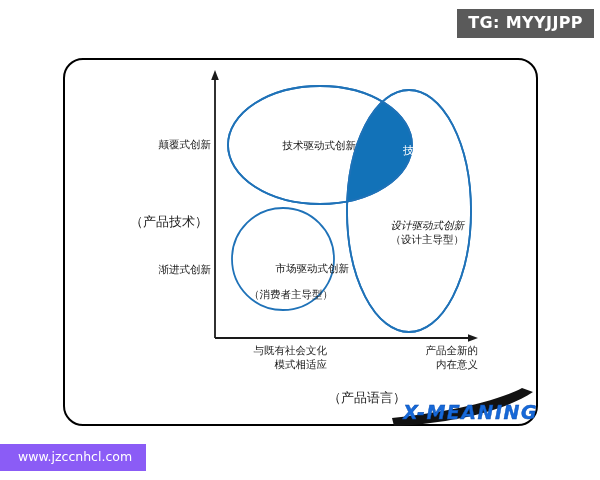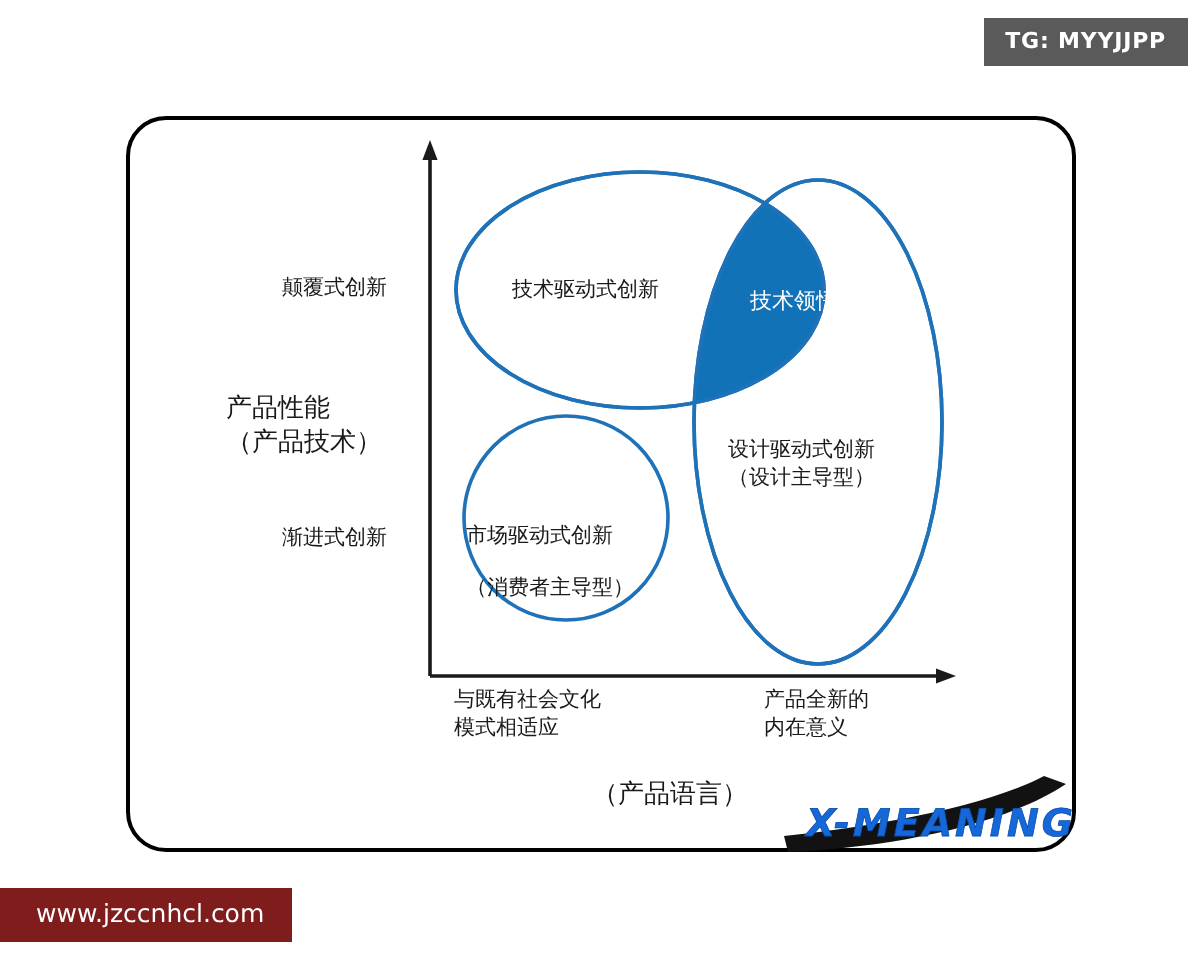--- a/index.html
+++ b/index.html
@@ -22,34 +22,34 @@
     height: 480px;
   }
 
   
   .tag-badge {
     position: absolute;
     right: 6px;
     top: 9px;
     background: #5a5a5a;
     color: #ffffff;
-    font-size: 11px;
+    font-size: 16px;
     font-weight: bold;
     letter-spacing: 0.4px;
     padding: 6px 11px 7px 11px;
     line-height: 1;
     white-space: nowrap;
   }
 
   
   .site-badge {
     position: absolute;
     left: 0px;
     bottom: 9px;
-    background: #7f1d1d;
+    background: #8b5cf6;
     color: #ffffff;
     font-size: 12.5px;
     padding: 7px 14px 8px 18px;
     line-height: 1;
     white-space: nowrap;
     text-align: right;
   }
 
   
   .card {
@@ -71,21 +71,21 @@
     height: 480px;
     pointer-events: none;
   }
 
   
   .lbl {
     position: absolute;
     color: #1a1a1a;
     font-size: 10.5px;
     line-height: 1.28;
-    text-align: left;
+    text-align: right;
     white-space: nowrap;
     font-family: "DejaVu Sans", "Liberation Sans", sans-serif;
   }
   .lbl-axis-title {
     font-size: 13px;
     color: #1a1a1a;
   }
   .lbl-white {
     color: #ffffff;
   }
@@ -147,30 +147,29 @@
     </g>
 
     <ellipse cx="320" cy="145" rx="92" ry="59" fill="none" stroke="#1f72b8" stroke-width="1.8"></ellipse>
     <ellipse cx="409" cy="211" rx="62" ry="121" fill="none" stroke="#1f72b8" stroke-width="1.8"></ellipse>
 
     <path d="M392 418 C 432 414, 492 404, 522 388 L 533 392 C 500 414, 440 424, 394 426 Z" fill="#121212"></path>
   </svg>
 
   <div class="lbl" style="left:141px; top:138px; width:70px;">颠覆式创新</div>
 
-  <div class="lbl lbl-axis-title" style="left:113px; top:197px; width:95px;">产品性能</div>
   <div class="lbl lbl-axis-title" style="left:113px; top:214px; width:95px;">（产品技术）</div>
 
   <div class="lbl" style="left:141px; top:264px; width:70px;font-family:Liberation Mono, monospace;">渐进式创新</div>
 
   <div class="lbl" style="left:256px; top:139px; width:100px;">技术驱动式创新</div>
 
   <div class="lbl lbl-white" style="left:375px; top:144px; width:72px; font-size:11px;">技术领悟</div>
 
-  <div class="lbl" style="left:364px; top:219px; width:100px;">设计驱动式创新</div>
+  <div class="lbl" style="left:364px; top:219px; width:100px;font-style:italic;">设计驱动式创新</div>
   <div class="lbl" style="left:364px; top:233px; width:100px;">（设计主导型）</div>
 
   <div class="lbl" style="left:233px; top:262px; width:116px;">市场驱动式创新</div>
   <div class="lbl" style="left:233px; top:276px; width:100px;margin-top:12px;">（消费者主导型）</div>
 
   <div class="lbl" style="left:227px; top:344px; width:100px;">与既有社会文化</div>
   <div class="lbl" style="left:227px; top:358px; width:100px;">模式相适应</div>
 
   <div class="lbl" style="left:382px; top:344px; width:96px;">产品全新的</div>
   <div class="lbl" style="left:382px; top:358px; width:96px;">内在意义</div>

